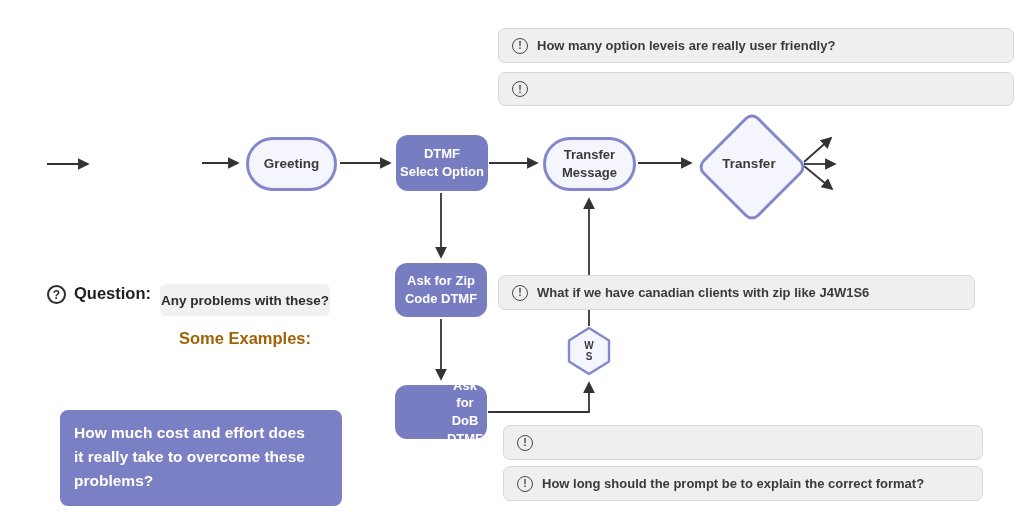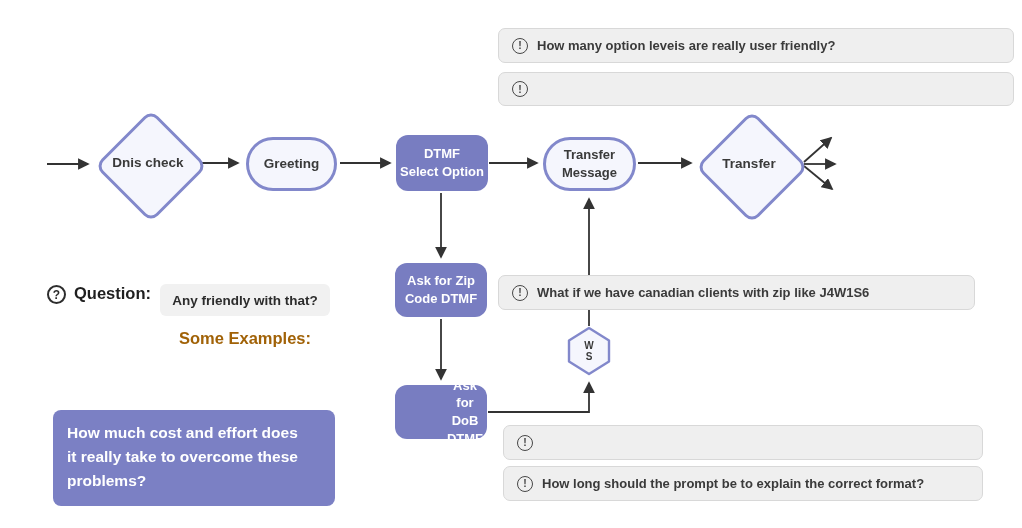--- a/index.html
+++ b/index.html
@@ -40,21 +40,21 @@
     box-sizing:border-box;z-index:2;line-height:1;
   }
   .q-heading{position:absolute;left:74px;top:284px;font-size:16.5px;font-weight:bold;color:#1f1f1f;z-index:2;}
   .q-bubble{
     position:absolute;left:160px;top:284px;width:170px;height:32px;background:#f1f1f1;border-radius:6px;
     display:flex;align-items:center;justify-content:center;font-size:13.5px;font-weight:bold;color:#2c2c2c;z-index:2;
   }
   .examples-label{position:absolute;left:160px;top:329px;width:170px;text-align:center;font-size:16.5px;font-weight:bold;color:#a16207;z-index:2;}
 
   .statement{
-    position:absolute;left:53px;top:410px;width:282px;height:96px;background:#7b80c4;border-radius:8px;
+    position:absolute;left:60px;top:410px;width:282px;height:96px;background:#7b80c4;border-radius:8px;
     box-sizing:border-box;padding:11px 14px;color:#ffffff;font-size:15.5px;font-weight:bold;line-height:1.55;
     white-space:pre-line;z-index:2;
   }
 </style>
 </head>
 <body>
 
 <div id="canvas">
 
   <svg class="connectors" viewBox="0 0 1022 528" xmlns="http://www.w3.org/2000/svg">
@@ -72,24 +72,20 @@
       <path d="M804,162 L831,138" marker-end="url(#arr)"></path>
       <path d="M804,164 L835,164" marker-end="url(#arr)"></path>
       <path d="M804,166 L832,189" marker-end="url(#arr)"></path>
       <path d="M441,193 L441,257" marker-end="url(#arr)"></path>
       <path d="M441,319 L441,379" marker-end="url(#arr)"></path>
       <path d="M488,412 L589,412 L589,383" marker-end="url(#arr)"></path>
       <path d="M589,326 L589,199" marker-end="url(#arr)"></path>
     </g>
   </svg>
 
-  <div class="node diamond-wrap" style="left:96px;top:111px;">
-    <div class="diamond-shape"></div>
-    <div class="node-label" style="font-size:13.5px;">Dnis check</div>
-  </div>
 
   <div class="node pill" style="left:246px;top:137px;width:91px;height:54px;">
     <div class="node-label" style="font-size:13.5px;">Greeting</div>
   </div>
 
   <div class="node purple-box" style="left:396px;top:135px;width:92px;height:56px;">
     <div class="node-label">DTMF
 Select Option</div>
   </div>
 
@@ -139,20 +135,20 @@
     <span class="alert-ic">!</span>
   </div>
 
   <div class="callout" style="left:503px;top:466px;width:480px;height:35px;">
     <span class="alert-ic">!</span>
     <span>How long should the prompt be to explain the correct format?</span>
   </div>
 
   <div class="q-icon">?</div>
   <div class="q-heading">Question:</div>
-  <div class="q-bubble">Any friendly with that?</div>
+  <div class="q-bubble">Any problems with these?</div>
   <div class="examples-label">Some Examples:</div>
 
   <div class="statement">How much cost and effort does
 it really take to overcome these
 problems?</div>
 
 </div>
 
 </body></html>

